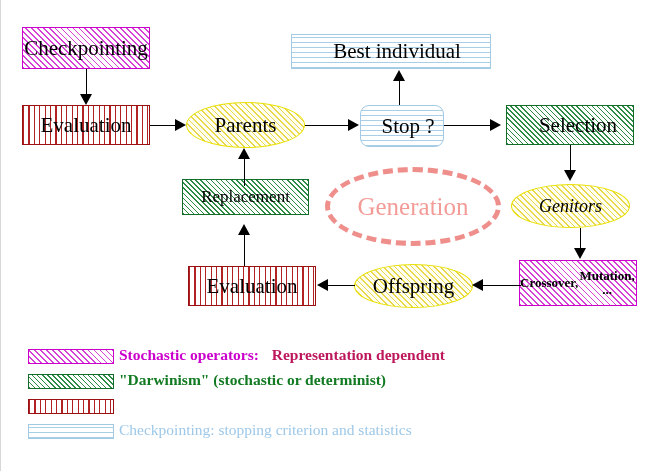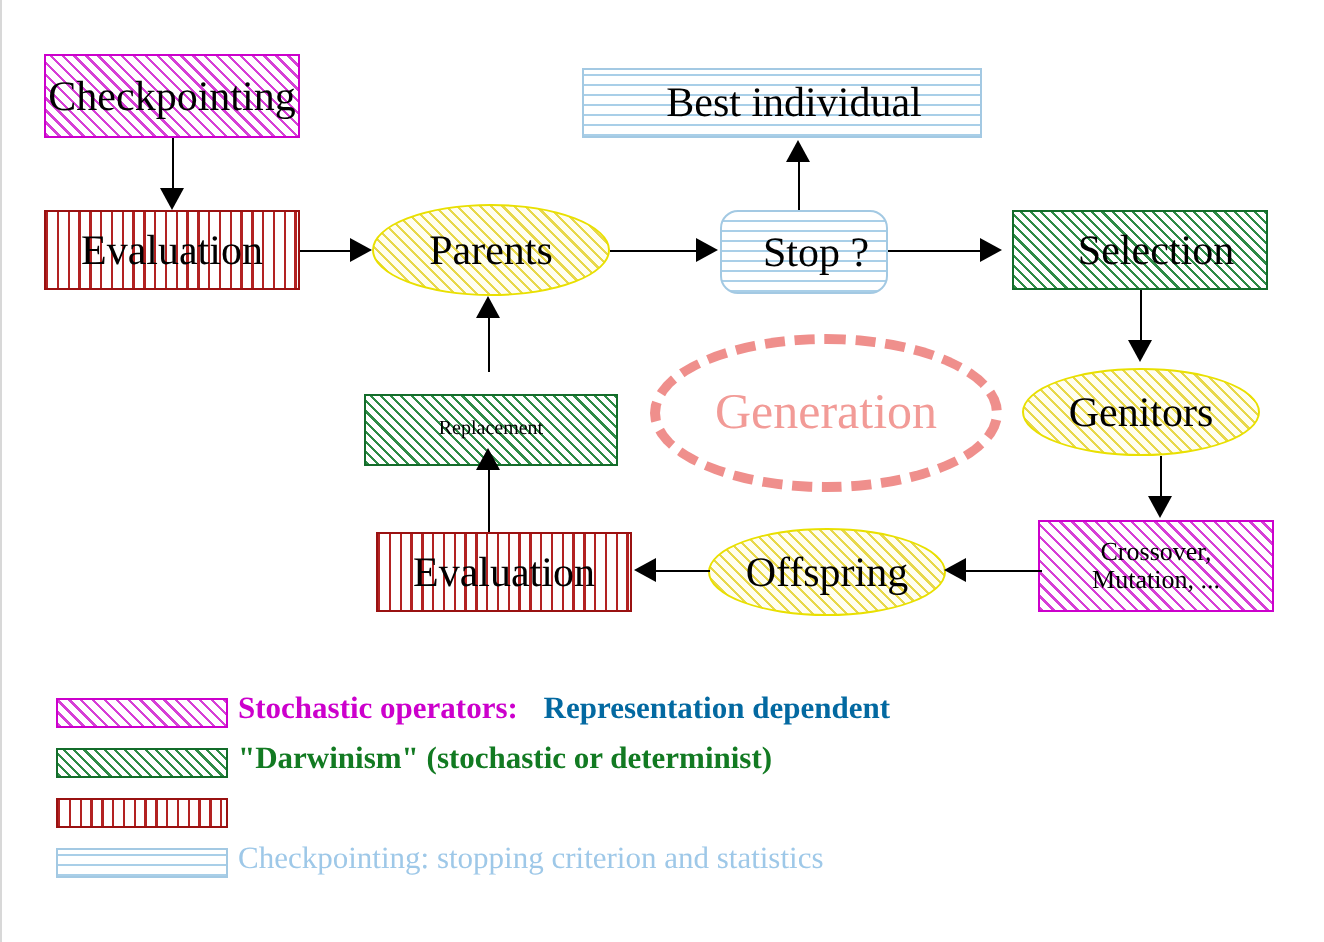--- a/index.html
+++ b/index.html
@@ -81,41 +81,41 @@
   </div>
 
   <div class="node fill-blue rounded" style="left:360px;top:105px;width:84px;height:42px;font-size:21px;">
     <span class="lbl">Stop ?</span>
   </div>
 
   <div class="node fill-green" style="left:506px;top:105px;width:128px;height:40px;font-size:21px;padding-left:16px;">
     <span class="lbl">Selection</span>
   </div>
 
-  <div class="node fill-green" style="left:182px;top:197px;width:127px;height:36px;font-size:10px;">
+  <div class="node fill-green" style="left:182px;top:179px;width:127px;height:36px;font-size:17px;">
     <span class="lbl">Replacement</span>
   </div>
 
   <div class="ellipse-dashed" style="left:325px;top:167px;width:176px;height:79px;font-size:25px;">
     <span class="lbl">Generation</span>
   </div>
 
-  <div class="ellipse" style="left:511px;top:184px;width:119px;height:44px;font-size:21px;">
+  <div class="ellipse" style="left:511px;top:184px;width:119px;height:44px;font-size:18px;font-style:italic;">
     <span class="lbl">Genitors</span>
   </div>
 
   <div class="node fill-red" style="left:188px;top:266px;width:128px;height:40px;font-size:21px;">
     <span class="lbl">Evaluation</span>
   </div>
 
   <div class="ellipse" style="left:354px;top:264px;width:119px;height:44px;font-size:21px;">
     <span class="lbl">Offspring</span>
   </div>
 
-  <div class="node fill-magenta" style="left:519px;top:260px;width:118px;height:46px;font-size:13px;flex-direction:column;">
+  <div class="node fill-magenta" style="left:519px;top:260px;width:118px;height:46px;font-size:13px;flex-direction:row;font-weight:bold;">
     <span class="lbl">Crossover,</span>
     <span class="lbl">Mutation, ...</span>
   </div>
 
   <div class="vline" style="left:86px;top:69px;height:28px;"></div>
   <div class="arrow arrow-d" style="left:80px;top:94px;"></div>
 
   <div class="hline" style="left:150px;top:125px;width:29px;"></div>
   <div class="arrow arrow-r" style="left:175px;top:119px;"></div>
 
@@ -142,21 +142,21 @@
 
   <div class="vline" style="left:244px;top:234px;height:32px;"></div>
   <div class="arrow arrow-u" style="left:238px;top:224px;"></div>
 
   <div class="vline" style="left:244px;top:158px;height:28px;"></div>
   <div class="arrow arrow-u" style="left:238px;top:148px;"></div>
 
   <div class="legend-sw fill-magenta" style="left:28px;top:349px;"></div>
   <div class="legend-txt" style="left:119px;top:346px;">
     <span style="color:#cc00cc;">Stochastic operators:</span>
-    <span style="color:#0369a1;margin-left:9px;">Representation dependent</span>
+    <span style="color:#be185d;margin-left:9px;">Representation dependent</span>
   </div>
 
   <div class="legend-sw fill-green" style="left:28px;top:374px;"></div>
   <div class="legend-txt" style="left:119px;top:371px;color:#127a22;">"Darwinism" (stochastic or determinist)</div>
 
   <div class="legend-sw fill-red" style="left:28px;top:399px;"></div>
 
   <div class="legend-sw fill-blue" style="left:28px;top:424px;"></div>
   <div class="legend-txt" style="left:119px;top:421px;color:#9ec8e8;font-weight:normal;text-align:center;">Checkpointing: stopping criterion and statistics</div>
 

